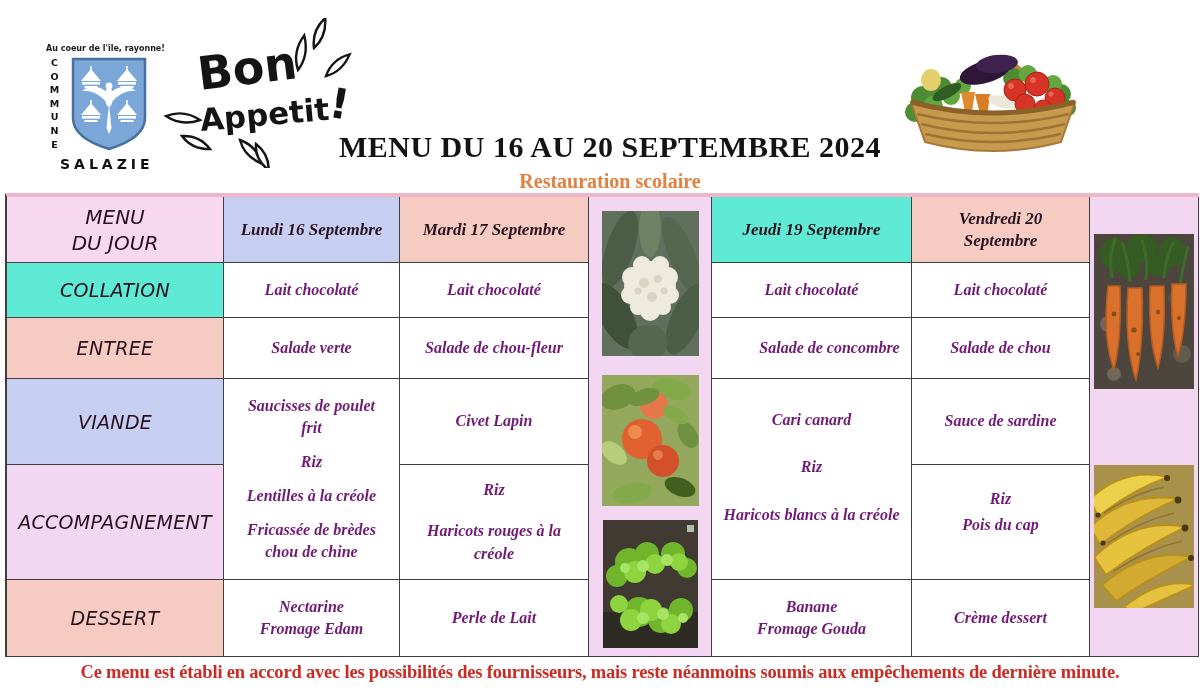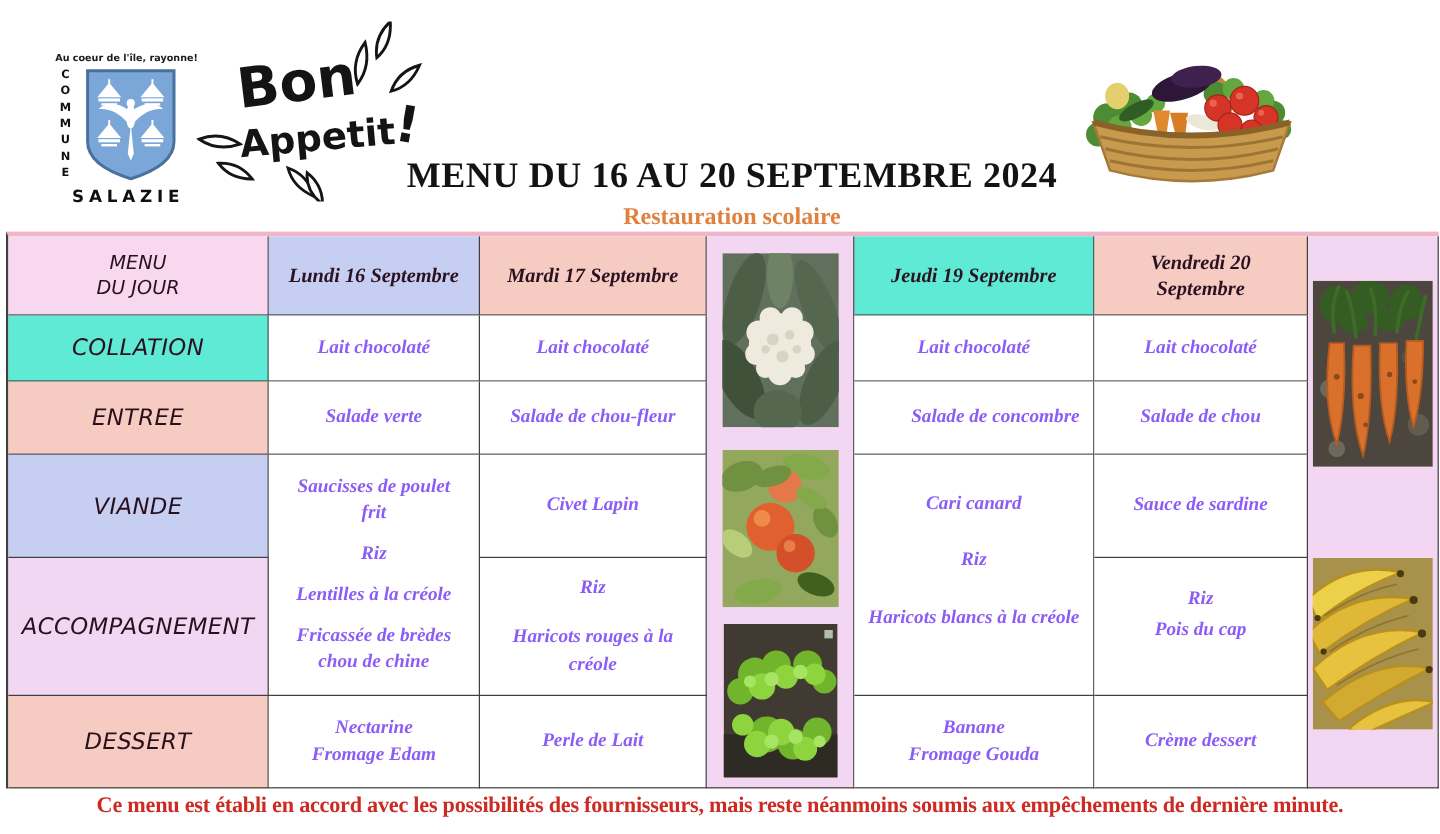--- a/index.html
+++ b/index.html
@@ -30,24 +30,24 @@
   .cell{box-sizing:border-box;border-right:1px solid #3f3f3f;border-bottom:1px solid #3f3f3f;
         display:flex;flex-direction:column;align-items:center;justify-content:center;
         text-align:center;background:#ffffff;overflow:hidden;}
   .bg-pink{background:#5eead4;}
   .bg-salmon{background:#f6ccc2;}
   .bg-blue{background:#c6cef2;}
   .bg-violet{background:#f2d6f2;}
   .bg-corner{background:#f8d8ef;}
 
   .rowlabel{font-family:"DejaVu Sans",sans-serif;font-style:italic;font-size:19px;color:#2a0f1d;letter-spacing:0.3px;}
-  .corner-label{font-family:"DejaVu Sans",sans-serif;font-style:italic;font-size:16px;color:#2a0f1d;line-height:1.3;}
+  .corner-label{font-family:"DejaVu Sans",sans-serif;font-style:italic;font-size:20px;color:#2a0f1d;line-height:1.3;}
   .dayhead{font-size:17px;font-weight:bold;font-style:italic;color:#2b1220;line-height:1.25;}
   .narrow{width:118px;}
-  .menu-text{font-size:16px;font-weight:bold;font-style:italic;color:#8b5cf6;line-height:1.4;padding:0 6px;}
+  .menu-text{font-size:16px;font-weight:bold;font-style:italic;color:#701a75;line-height:1.4;padding:0 6px;}
   .cell.spread{justify-content:space-evenly;padding:4px 11px;}
   .cell.topstart{justify-content:flex-start;padding-top:30px;gap:25px;}
   .cell.topstart-sm{justify-content:flex-start;padding-top:23px;gap:4px;}
   .cell.centered-gap{gap:19px;}
 
   .photo-col{justify-content:flex-start;}
   .photo{display:block;}
   .ph-cauliflower{margin-top:14px;}
   .ph-nectarine{margin-top:19px;}
   .ph-lettuce{margin-top:14px;}

